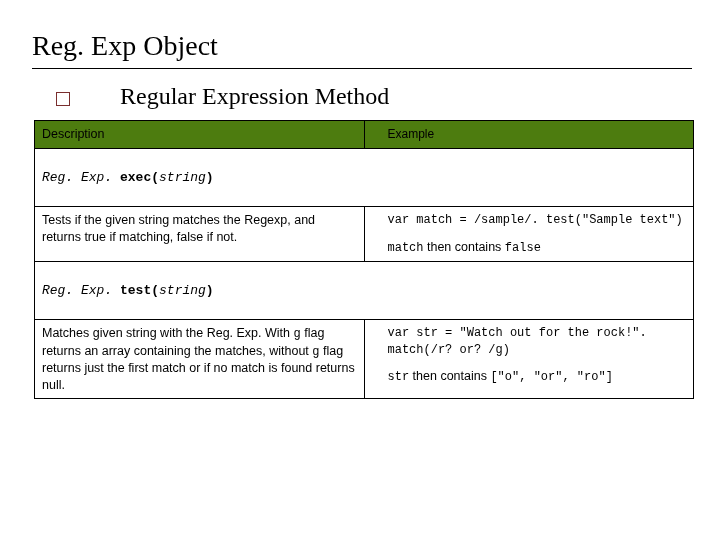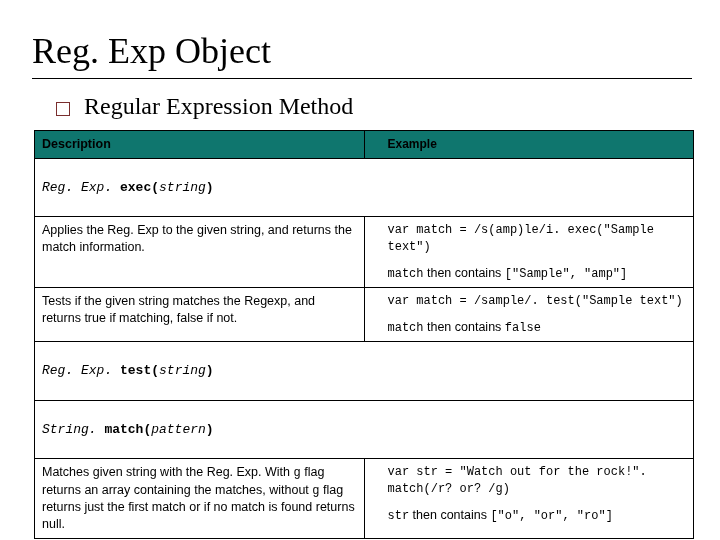--- a/index.html
+++ b/index.html
@@ -8,32 +8,33 @@
     width: 720px;
     height: 540px;
     font-family: "Times New Roman", Times, serif;
     background: #fff;
     color: #000;
   }
   .slide {
     padding: 30px 28px 20px 32px;
   }
   .title {
-    font-size: 36px;
+    font-size: 28px;
     font-weight: normal;
     margin: 0 0 6px 0;
     padding-bottom: 6px;
     border-bottom: 1px solid #000;
     font-family: "Times New Roman", serif;
   }
   .subtitle-row {
     display: flex;
     align-items: flex-start;
     margin: 14px 0 10px 24px;
     font-size: 24px;
+    gap: 36px;
   }
   .bullet {
     width: 12px;
     height: 12px;
     border: 1.5px solid #7a2e2e;
     margin-right: 14px;
     margin-top: 9px;
     flex-shrink: 0;
   }
   .subtitle {
@@ -46,22 +47,22 @@
     font-family: Verdana, Arial, sans-serif;
     font-size: 12.5px;
   }
   td {
     border: 1px solid #000;
     padding: 5px 7px;
     vertical-align: top;
     line-height: 1.35;
   }
   td.hdr {
-    background: #0f766e;
-    font-weight: bold;
+    background: #4d7c0f;
+    font-weight: normal;
   }
   td.sighead {
     font-family: "Courier New", Courier, monospace;
     font-style: italic;
     font-size: 13px;
     padding: 20px 7px;
   }
   td.sighead .method {
     font-style: normal;
     font-weight: bold;
@@ -105,51 +106,37 @@
         <tr>
       <td class="hdr desc">Description</td>
       <td class="hdr example">Example</td>
     </tr>
 
     <tr>
       <td class="sighead" colspan="2">
         <span>Reg. Exp.</span><span class="method"> exec(</span><span>string</span><span class="method">)</span>
       </td>
     </tr>
-    <tr>
-      <td class="desc">Applies the Reg. Exp to the given string, and returns the match information.</td>
-      <td class="example">
-        <div class="example-line1 codeinline">var match = /s(amp)le/i. exec("Sample text")</div>
-        <div class="example-line2">
-          <span class="result-code">match</span><span> then contains </span><span class="result-code">["Sample", "amp"]</span>
-        </div>
-      </td>
-    </tr>
 
     <tr>
       <td class="desc">Tests if the given string matches the Regexp, and returns true if matching, false if not.</td>
       <td class="example">
         <div class="example-line1 codeinline">var match = /sample/. test("Sample text")</div>
         <div class="example-line2">
           <span class="result-code">match</span><span> then contains </span><span class="result-code">false</span>
         </div>
       </td>
     </tr>
     <tr>
       <td class="sighead" colspan="2">
         <span>Reg. Exp.</span><span class="method"> test(</span><span>string</span><span class="method">)</span>
       </td>
     </tr>
 
     <tr>
-      <td class="sighead" colspan="2">
-        <span>String.</span><span class="method"> match(</span><span>pattern</span><span class="method">)</span>
-      </td>
-    </tr>
-    <tr>
       <td class="desc">
         <span>Matches given string with the Reg. Exp. With </span><span class="codeinline">g</span><span> flag returns an array containing the matches, without </span><span class="codeinline">g</span><span> flag returns just the first match or if no match is found returns null.</span>
       </td>
       <td class="example">
         <div class="example-line1 codeinline">var str = "Watch out for the rock!". match(/r? or? /g)</div>
         <div class="example-line2">
           <span class="result-code">str</span><span> then contains </span><span class="result-code">["o", "or", "ro"]</span>
         </div>
       </td>
     </tr>

